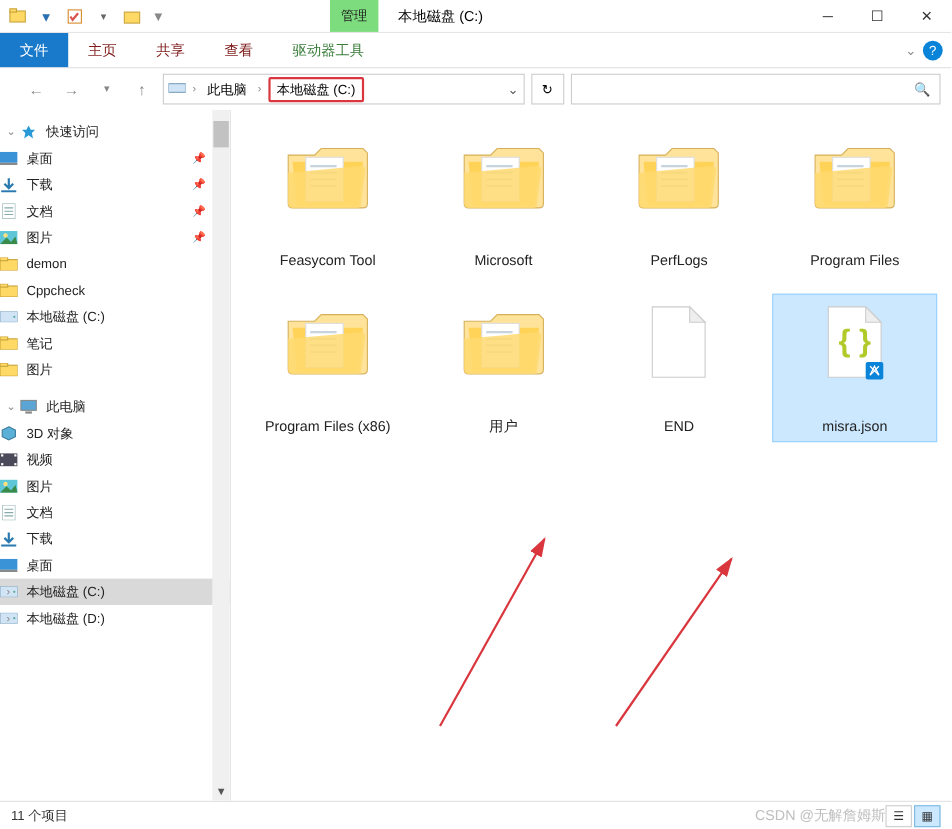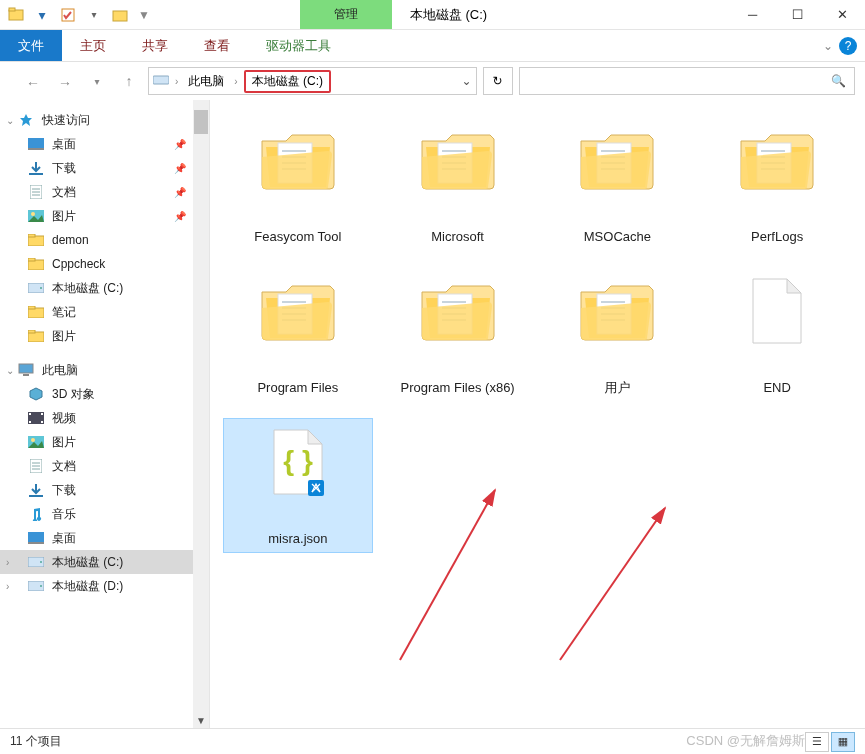--- a/index.html
+++ b/index.html
@@ -2,21 +2,21 @@
 <html><head>
 <meta charset="utf-8">
 <style>
 * { box-sizing: border-box; margin: 0; padding: 0; font-family: "Microsoft YaHei", "Segoe UI", sans-serif; }
 body { width: 865px; height: 754px; background: #fff; overflow: hidden; font-size: 12px; color: #000; position: relative; }
 
 
 .title-bar { height: 30px; display: flex; align-items: center; background: #fff; border-bottom: 1px solid #e5e5e5; }
 .title-qat { display: flex; align-items: center; padding-left: 6px; gap: 6px; }
 .qat-icon { width: 20px; height: 20px; display: flex; align-items: center; justify-content: center; }
-.manage-tab { background: #7ddc7d; color: #222; padding: 6px 34px; font-size: 12px; margin-left: 150px; }
+.manage-tab { background: #7ddc7d; color: #222; padding: 6px 10px; font-size: 12px; margin-left: 150px; }
 .title-text { margin-left: 18px; font-size: 13px; }
 .win-controls { margin-left: auto; display: flex; }
 .win-btn { width: 45px; height: 30px; display: flex; align-items: center; justify-content: center; font-size: 13px; color: #333; }
 
 
 .ribbon { height: 32px; display: flex; align-items: stretch; border-bottom: 1px solid #e1e1e1; }
 .file-tab { background: #1979ca; color: #fff; padding: 0 18px; display: flex; align-items: center; font-size: 13px; }
 .ribbon-tab { padding: 0 18px; display: flex; align-items: center; font-size: 13px; color: #7f1d1d; }
 .ribbon-tab.tool { color: #3a7d3a; }
 .ribbon-right { margin-left: auto; display: flex; align-items: center; padding-right: 8px; gap: 6px; }
@@ -35,21 +35,21 @@
 .search-box .mag { margin-left: auto; }
 
 
 .body-split { display: flex; height: calc(100% - 30px - 32px - 38px - 26px); }
 .sidebar { width: 210px; border-right: 1px solid #e5e5e5; overflow-y: auto; padding: 8px 0; position: relative; }
 .sidebar-scroll { position: absolute; right: 0; top: 0; bottom: 0; width: 16px; background: #f0f0f0; }
 .sidebar-thumb { position: absolute; top: 10px; width: 14px; left: 1px; height: 24px; background: #c2c2c2; }
 .sidebar-arrow-down { position: absolute; bottom: 0; width: 16px; height: 16px; display: flex; align-items: center; justify-content: center; color: #555; font-size: 10px; }
 
 .tree-group { margin-bottom: 10px; }
-.tree-item { display: flex; align-items: center; height: 24px; padding-left: 28px; gap: 8px; font-size: 12px; color: #222; position: relative; }
+.tree-item { display: flex; align-items: center; height: 24px; gap: 8px; font-size: 12px; color: #222; position: relative; }
 .tree-item.root { padding-left: 18px; font-size: 12px; }
 .tree-item.selected { background: #d9d9d9; }
 .tree-item .pin { margin-left: auto; margin-right: 22px; color: #888; font-size: 10px; }
 .tree-item .ticon { width: 16px; height: 16px; display: flex; align-items: center; justify-content: center; font-size: 12px; }
 .tree-caret { position: absolute; left: 6px; width: 10px; color: #888; font-size: 10px; }
 
 .content { flex: 1; overflow: auto; padding: 16px 10px; position: relative; }
 .grid { display: grid; grid-template-columns: repeat(4, 150px); gap: 16px 4px; justify-content: space-around; }
 .item { display: flex; flex-direction: column; align-items: center; text-align: center; padding: 4px; border: 1px solid transparent; gap: 24px; }
 .item.selected { background: #cce8ff; border-color: #99d1ff; }
@@ -300,28 +300,20 @@
           <span class="ticon">
             <svg width="14" height="14">
               <path d="M7 1v8 M3 6l4 4 4-4" stroke="#2a7ab0" stroke-width="2" fill="none"></path>
               <rect y="12" width="14" height="2" fill="#2a7ab0"></rect>
             </svg>
           </span>
           <span>下载</span>
         </div>
         <div class="tree-item">
           <span class="ticon">
-            <svg width="12" height="14">
-              <path d="M4 2 L10 1 L10 10 A2 2 0 1 1 8 10 L8 4 L6 4.3 L6 12 A2 2 0 1 1 4 12 Z" fill="#2a9ad6"></path>
-            </svg>
-          </span>
-          <span>音乐</span>
-        </div>
-        <div class="tree-item">
-          <span class="ticon">
             <svg width="16" height="12">
               <rect width="16" height="10" fill="#3a93d6"></rect>
               <rect y="10" width="16" height="2" fill="#8a8a8a"></rect>
             </svg>
           </span>
           <span>桌面</span>
         </div>
         <div class="tree-item selected">
           <span class="tree-caret">›</span>
           <span class="ticon">
@@ -372,35 +364,20 @@
               <path d="M8 18 L72 18 L68 58 L12 58 Z" fill="#ffd358"></path>
               <rect x="20" y="14" width="34" height="40" fill="#fff" stroke="#ddd"></rect>
               <line x1="24" y1="22" x2="48" y2="22" stroke="#c8d4dd" stroke-width="2"></line>
               <line x1="24" y1="28" x2="48" y2="28" stroke="#c8d4dd" stroke-width="2"></line>
               <line x1="24" y1="34" x2="48" y2="34" stroke="#c8d4dd" stroke-width="2"></line>
               <line x1="24" y1="40" x2="48" y2="40" stroke="#c8d4dd" stroke-width="2"></line>
               <path d="M4 28 L70 22 Q74 22 74 26 L70 58 Q70 60 66 60 L8 60 Q4 60 4 56 Z" fill="#ffd970" opacity="0.85"></path>
             </svg>
           </div>
           <div class="label">Microsoft</div>
-        </div>
-        <div class="item">
-          <div class="icon-wrap">
-            <svg class="folder-svg" viewBox="0 0 80 64">
-              <path d="M4 12 L28 12 L34 6 L72 6 L76 10 L76 56 Q76 60 72 60 L8 60 Q4 60 4 56 Z" fill="#ffe39a" stroke="#d6b05a"></path>
-              <path d="M8 18 L72 18 L68 58 L12 58 Z" fill="#ffd358"></path>
-              <rect x="20" y="14" width="34" height="40" fill="#fff" stroke="#ddd"></rect>
-              <line x1="24" y1="22" x2="48" y2="22" stroke="#c8d4dd" stroke-width="2"></line>
-              <line x1="24" y1="28" x2="48" y2="28" stroke="#c8d4dd" stroke-width="2"></line>
-              <line x1="24" y1="34" x2="48" y2="34" stroke="#c8d4dd" stroke-width="2"></line>
-              <line x1="24" y1="40" x2="48" y2="40" stroke="#c8d4dd" stroke-width="2"></line>
-              <path d="M4 28 L70 22 Q74 22 74 26 L70 58 Q70 60 66 60 L8 60 Q4 60 4 56 Z" fill="#ffd970" opacity="0.85"></path>
-            </svg>
-          </div>
-          <div class="label">MSOCache</div>
         </div>
         <div class="item">
           <div class="icon-wrap">
             <svg class="folder-svg" viewBox="0 0 80 64">
               <path d="M4 12 L28 12 L34 6 L72 6 L76 10 L76 56 Q76 60 72 60 L8 60 Q4 60 4 56 Z" fill="#ffe39a" stroke="#d6b05a"></path>
               <path d="M8 18 L72 18 L68 58 L12 58 Z" fill="#ffd358"></path>
               <rect x="20" y="14" width="34" height="40" fill="#fff" stroke="#ddd"></rect>
               <line x1="24" y1="22" x2="48" y2="22" stroke="#c8d4dd" stroke-width="2"></line>
               <line x1="24" y1="28" x2="48" y2="28" stroke="#c8d4dd" stroke-width="2"></line>
               <line x1="24" y1="34" x2="48" y2="34" stroke="#c8d4dd" stroke-width="2"></line>

